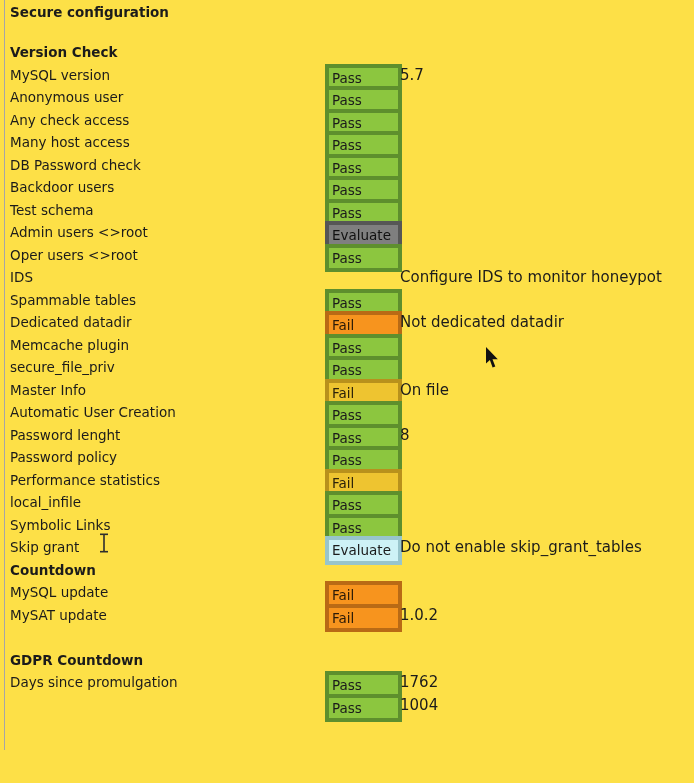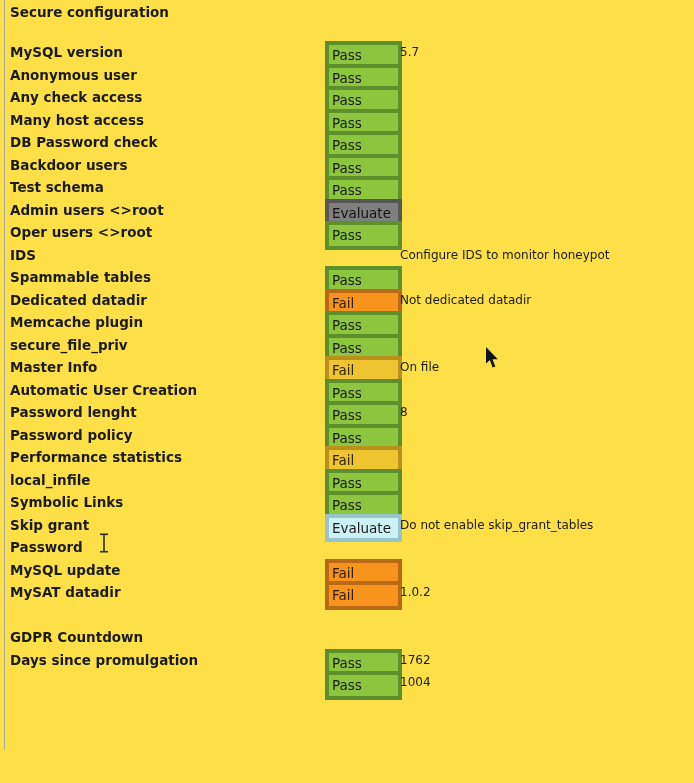--- a/index.html
+++ b/index.html
@@ -43,21 +43,20 @@
     position: relative;
     height: 22.5px;
   }
   .label {
     position: absolute;
     left: 10px;
     top: 50%;
     transform: translateY(-50%);
     font-size: 13.5px;
     white-space: nowrap;
-    font-weight: bold;
   }
   .label.heading {
     font-weight: bold;
   }
   .badge {
     position: absolute;
     left: 325px;
     top: 0;
     width: 66px;
     height: 20.5px;
@@ -67,21 +66,21 @@
     display: flex;
     align-items: center;
     box-sizing: content-box;
     white-space: nowrap;
   }
   .detail {
     position: absolute;
     left: 400px;
     top: 50%;
     transform: translateY(-50%);
-    font-size: 12px;
+    font-size: 15px;
     white-space: nowrap;
   }
   .cursor-arrow {
     position: absolute;
     left: 485px;
     top: 347px;
     width: 14px;
     height: 22px;
   }
   .cursor-ibeam {
@@ -93,20 +92,23 @@
   }
 </style>
 </head>
 <body>
 
 <div class="page">
   <div class="left-rule"></div>
   <div class="title">Secure configuration</div>
   <div class="rows" id="rows">
       <div class="row">
+        <div class="label heading">Version Check</div>
+      </div>
+      <div class="row">
         <div class="label">MySQL version</div>
         <div class="badge" style="background: rgb(140, 198, 63); border-color: rgb(94, 143, 45); color: rgb(27, 27, 27);">Pass</div>
         <div class="detail">5.7</div>
       </div>
       <div class="row">
         <div class="label">Anonymous user</div>
         <div class="badge" style="background: rgb(140, 198, 63); border-color: rgb(94, 143, 45); color: rgb(27, 27, 27);">Pass</div>
       </div>
       <div class="row">
         <div class="label">Any check access</div>
@@ -187,28 +189,28 @@
       <div class="row">
         <div class="label">Symbolic Links</div>
         <div class="badge" style="background: rgb(140, 198, 63); border-color: rgb(94, 143, 45); color: rgb(27, 27, 27);">Pass</div>
       </div>
       <div class="row">
         <div class="label">Skip grant</div>
         <div class="badge" style="background: rgb(205, 242, 246); border-color: rgb(152, 197, 204); color: rgb(27, 27, 27);">Evaluate</div>
         <div class="detail">Do not enable skip_grant_tables</div>
       </div>
       <div class="row">
-        <div class="label heading">Password</div>
+        <div class="label heading">Countdown</div>
       </div>
       <div class="row">
         <div class="label">MySQL update</div>
         <div class="badge" style="background: rgb(247, 148, 30); border-color: rgb(185, 106, 21); color: rgb(43, 26, 8);">Fail</div>
       </div>
       <div class="row">
-        <div class="label">MySAT datadir</div>
+        <div class="label">MySAT update</div>
         <div class="badge" style="background: rgb(247, 148, 30); border-color: rgb(185, 106, 21); color: rgb(43, 26, 8);">Fail</div>
         <div class="detail">1.0.2</div>
       </div>
       <div class="row"></div>
       <div class="row">
         <div class="label heading">GDPR Countdown</div>
       </div>
       <div class="row">
         <div class="label">Days since promulgation</div>
         <div class="badge" style="background: rgb(140, 198, 63); border-color: rgb(94, 143, 45); color: rgb(27, 27, 27);">Pass</div>

